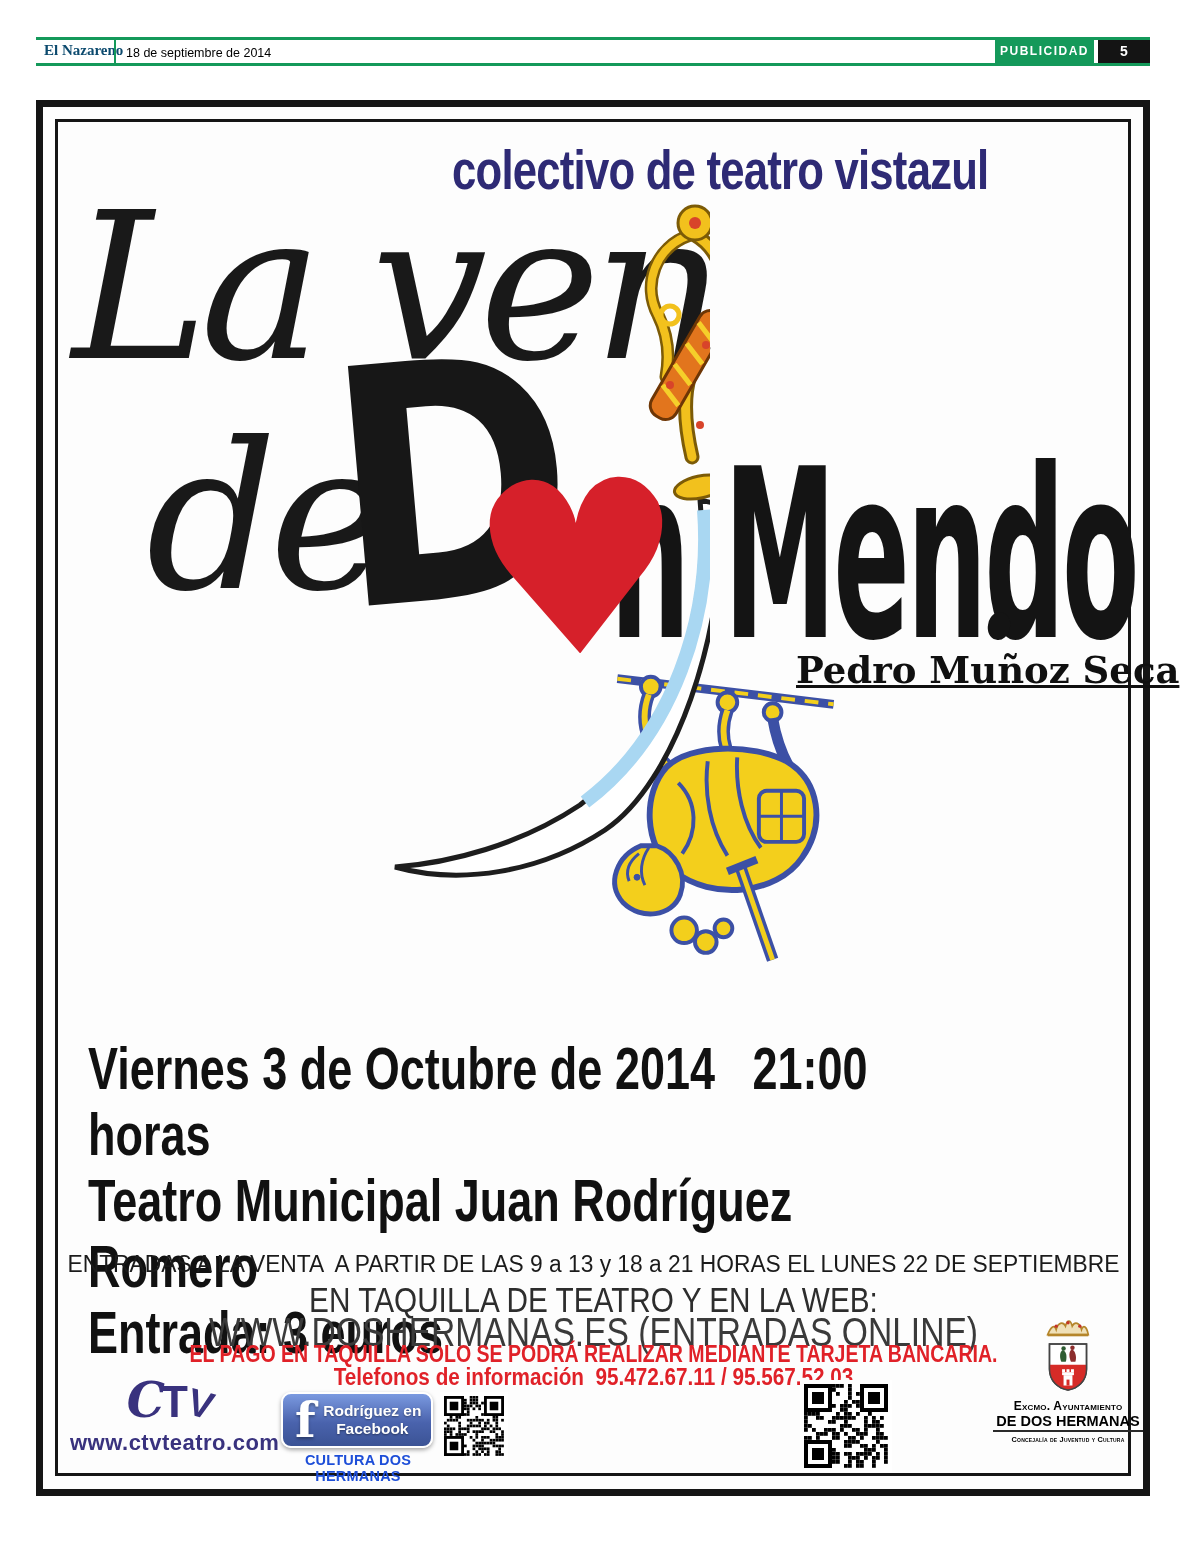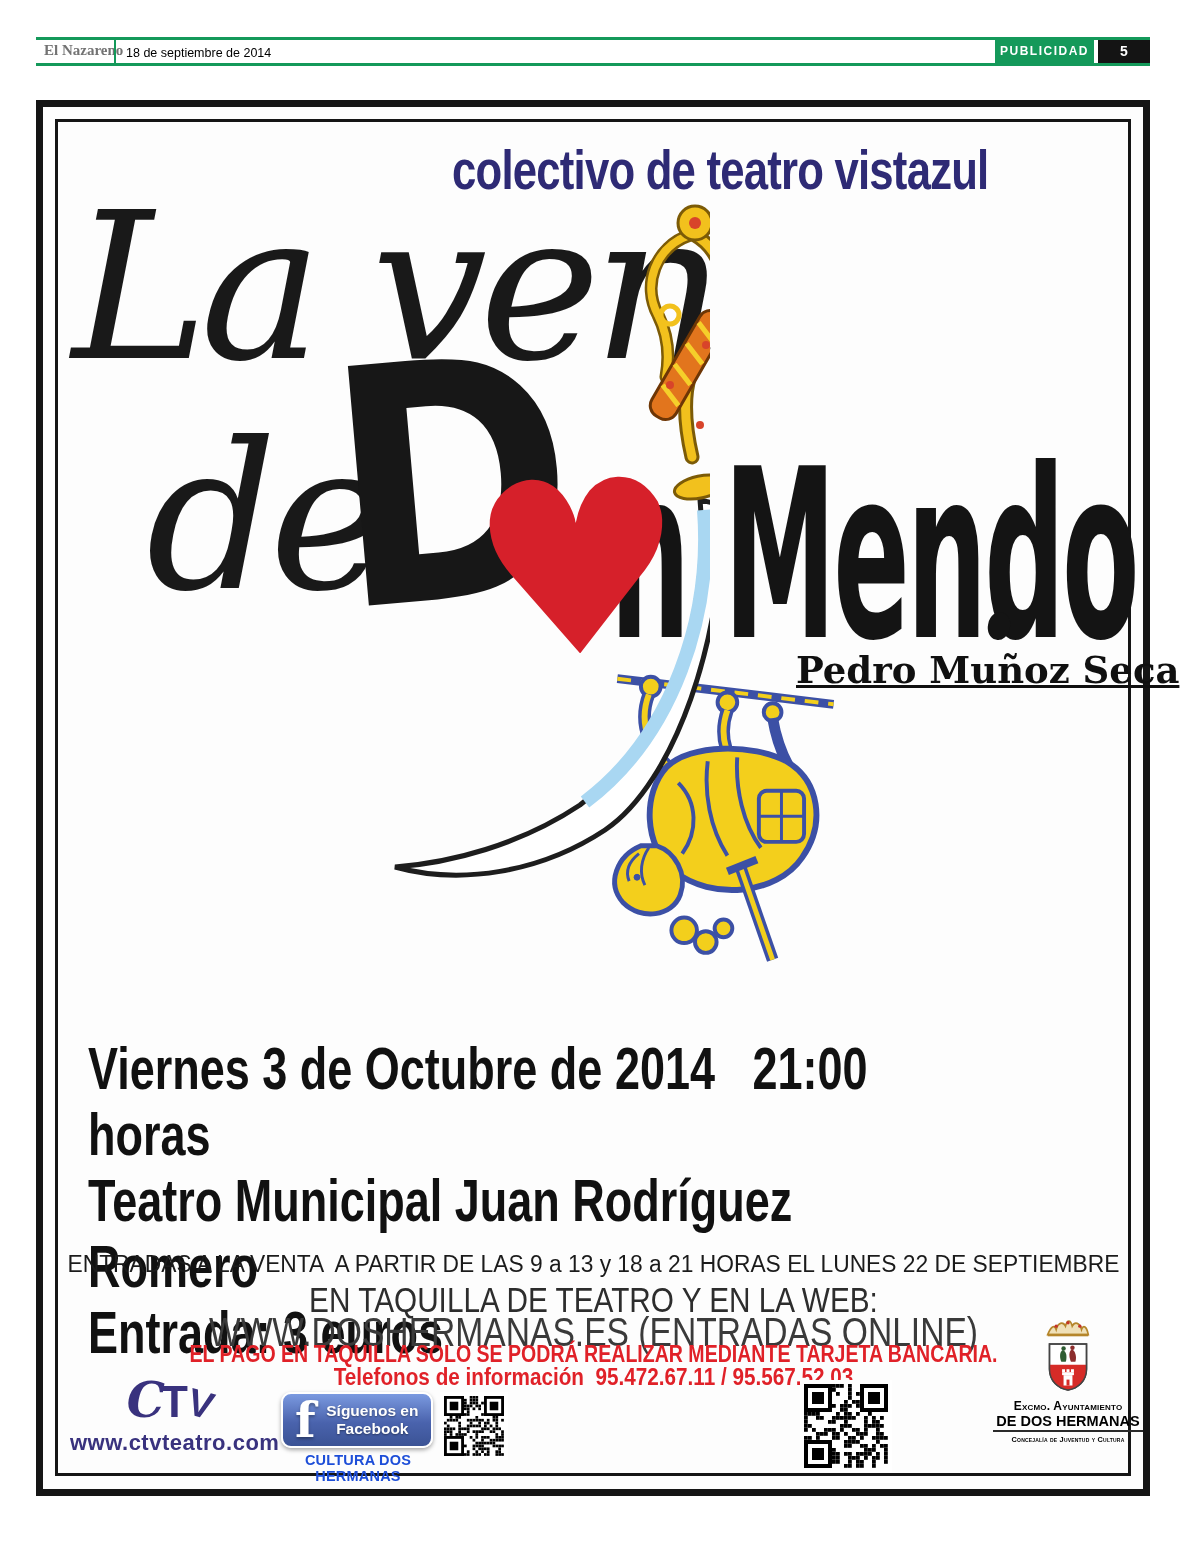--- a/index.html
+++ b/index.html
@@ -5,21 +5,21 @@
   html,body{margin:0;padding:0;background:#fff;}
   #stage{position:relative;width:1187px;height:1543px;background:#fff;overflow:hidden;
          font-family:"Liberation Sans",sans-serif;color:#1a1a1a;}
   .abs{position:absolute;}
   .pre{white-space:pre-wrap;}
 
   
   .rule{background:#14995a;height:3px;width:1114px;left:36px;}
   #rule-top{top:37px;}
   #rule-bottom{top:63px;}
-  #masthead{left:44px;top:42px;font-family:"Liberation Serif",serif;font-weight:bold;font-size:15px;color:#737373;}
+  #masthead{left:44px;top:42px;font-family:"Liberation Serif",serif;font-weight:bold;font-size:15px;color:#0c4a6e;}
   #hdr-divider{left:114px;top:40px;width:2px;height:23px;background:#14995a;}
   #hdr-date{left:126px;top:46px;font-size:12.5px;color:#000000;}
   #pub-badge{left:995px;top:37px;width:99px;height:29px;background:#14995a;color:#ffffff;
              font-weight:bold;font-size:12px;letter-spacing:1.5px;text-align:center;line-height:29px;}
   #page-num{left:1098px;top:40px;width:52px;height:23px;background:#141414;color:#fff;
             font-weight:bold;font-size:14px;text-align:center;line-height:23px;}
 
   
   #poster{left:36px;top:100px;width:1114px;height:1396px;border:7px solid #151515;background:#fdfdfd;box-sizing:border-box;}
   #poster-inner{left:55px;top:119px;width:1076px;height:1357px;border:3px solid #151515;box-sizing:border-box;}
@@ -177,21 +177,21 @@
   <div class="abs" id="ctv">
     <div class="ctv-mark">
       <span class="ctv-c">C</span><span class="ctv-t">T</span><span class="ctv-v">V</span>
     </div>
     <div id="ctv-web">www.ctvteatro.com</div>
   </div>
 
   <div class="abs" id="fb">
     <span class="fb-f">f</span>
     <span class="fb-text">
-      <span>Síguenos en</span><br>
+      <span>Rodríguez en</span><br>
       <span>Facebook</span>
     </span>
   </div>
   <div class="abs" id="fb-caption">CULTURA DOS HERMANAS</div>
 
   <div class="abs qr" id="qr1"><svg width="60" height="60">
         <rect x="25.714285714285715" y="0" width="2.7142857142857144" height="2.7142857142857144" fill="#000"></rect>
         <rect x="28.571428571428573" y="0" width="2.7142857142857144" height="2.7142857142857144" fill="#000"></rect>
         <rect x="31.42857142857143" y="0" width="2.7142857142857144" height="2.7142857142857144" fill="#000"></rect>
         <rect x="20" y="2.857142857142857" width="2.7142857142857144" height="2.7142857142857144" fill="#000"></rect>

